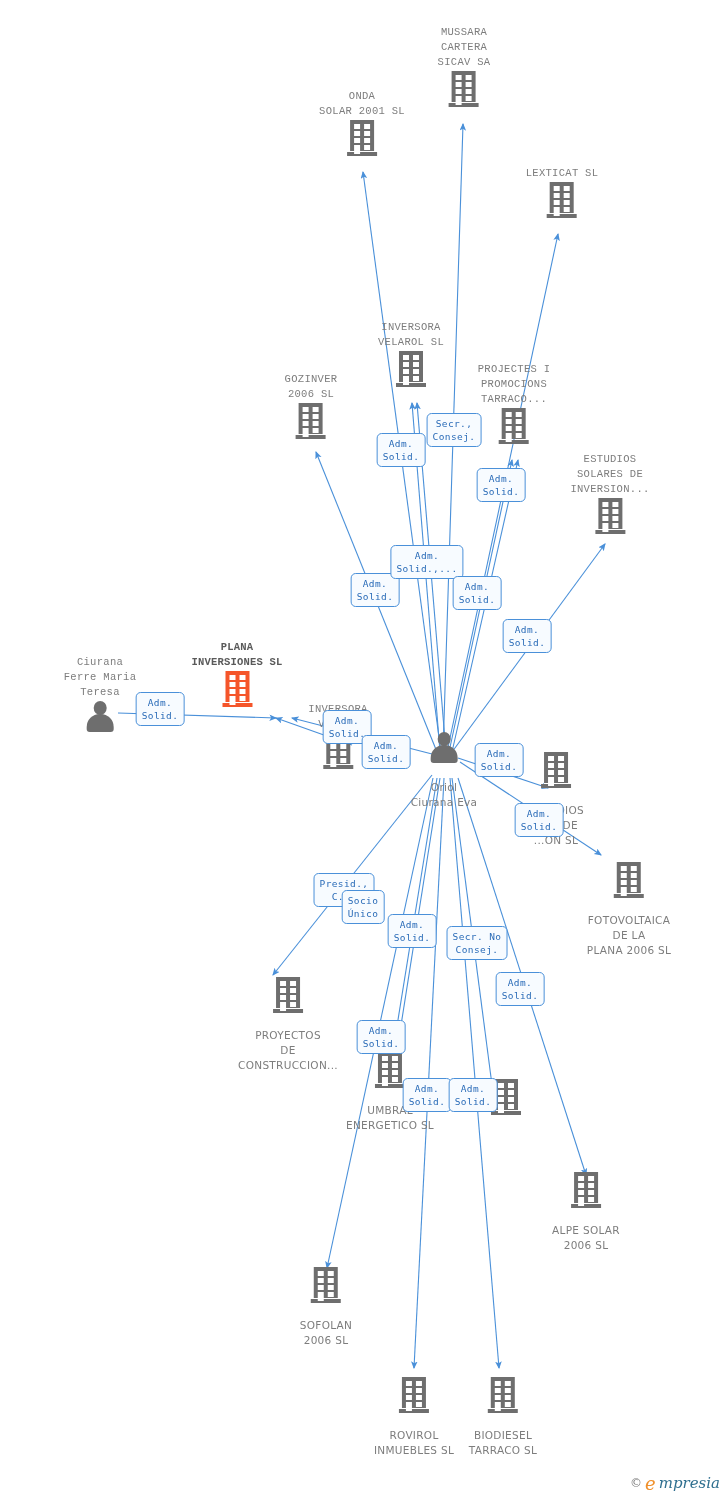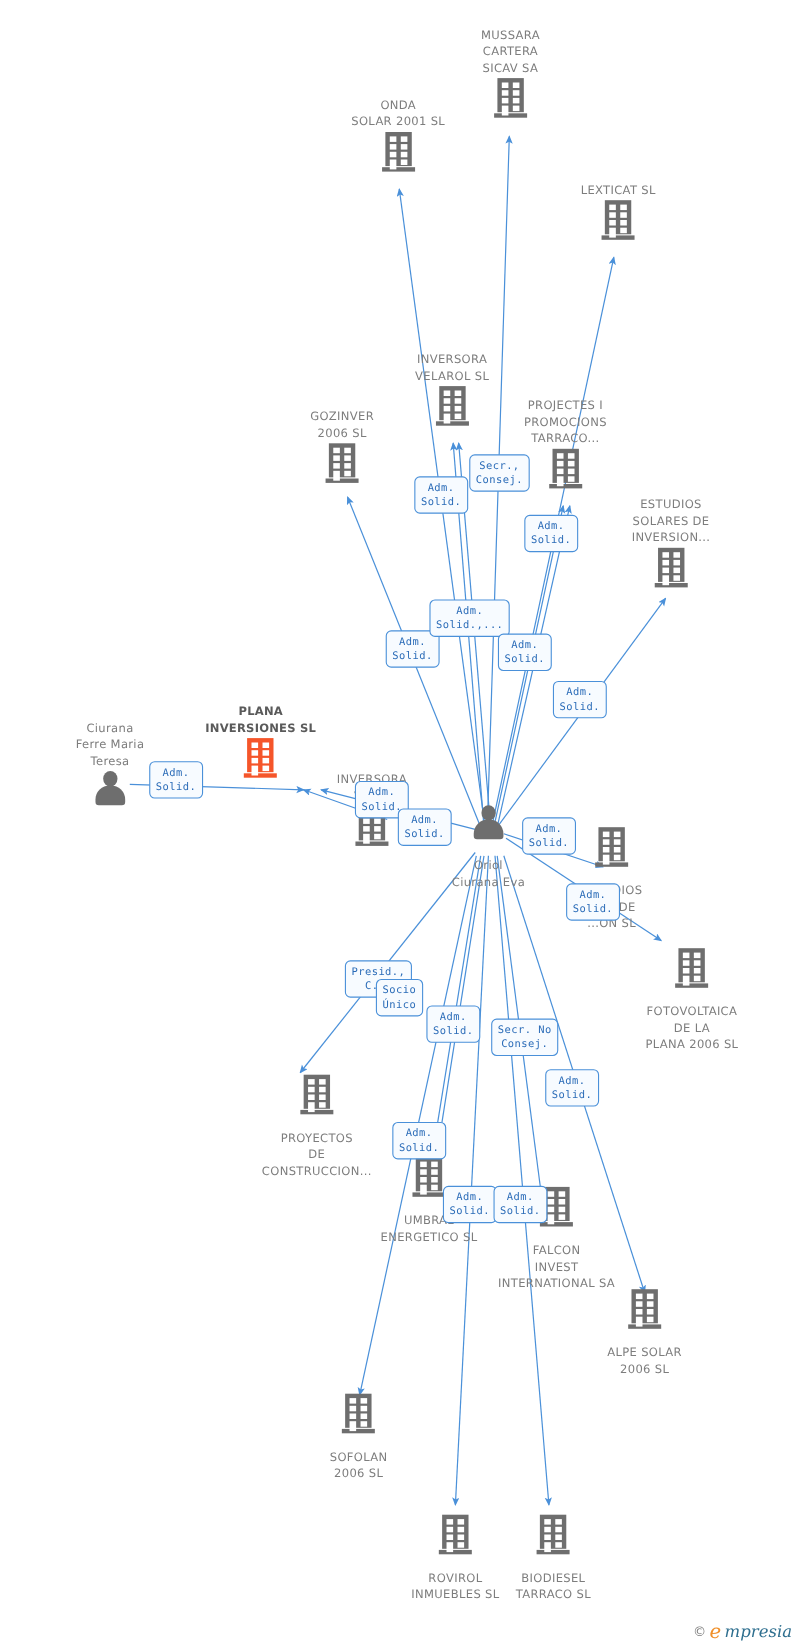--- a/index.html
+++ b/index.html
@@ -12,21 +12,21 @@
 
   
   .node{position:absolute;transform:translate(-50%,0);text-align:center;}
   .node .caption{
     color:#7d7d7d;font-size:10.5px;line-height:15px;white-space:pre-line;
     letter-spacing:.3px;
   }
   .node.company .caption{color:#7d7d7d;}
   .node.focus .caption{color:#5a5a5a;font-weight:bold;letter-spacing:.2px;}
   .node.person .caption{color:#7d7d7d;}
-  .cap-top{margin-bottom:1px;}
+  .cap-top{margin-bottom:1px;font-family:Liberation Mono, monospace;}
   .cap-bot{margin-top:15px;}
 
   
   .bld{position:relative;width:30px;height:36px;margin:0 auto;}
   .bld .body{
     position:absolute;left:3px;top:0;width:24px;height:31px;background:#6e6e6e;
   }
   .bld .base{
     position:absolute;left:0;bottom:0;width:30px;height:4px;background:#6e6e6e;
   }
@@ -329,23 +329,20 @@
           <span class="base"></span>
           <i class="w" style="left: 7px; top: 4px;"></i>
           <i class="w" style="left: 7px; top: 11px;"></i>
           <i class="w" style="left: 7px; top: 18px;"></i>
           <i class="w" style="left: 17px; top: 4px;"></i>
           <i class="w" style="left: 17px; top: 11px;"></i>
           <i class="w" style="left: 17px; top: 18px;"></i>
           <i class="door" style="left: 7px; top: 25px;"></i>
           <i class="w" style="left: 17px; top: 25px;"></i>
         </div>
-        <div class="caption cap-bot">FALCON
-INVEST
-INTERNATIONAL SA</div>
       </div>
       <div class="node company" style="left: 586px; top: 1172px;">
         <div class="bld">
           <span class="body"></span>
           <span class="base"></span>
           <i class="w" style="left: 7px; top: 4px;"></i>
           <i class="w" style="left: 7px; top: 11px;"></i>
           <i class="w" style="left: 7px; top: 18px;"></i>
           <i class="w" style="left: 17px; top: 4px;"></i>
           <i class="w" style="left: 17px; top: 11px;"></i>

